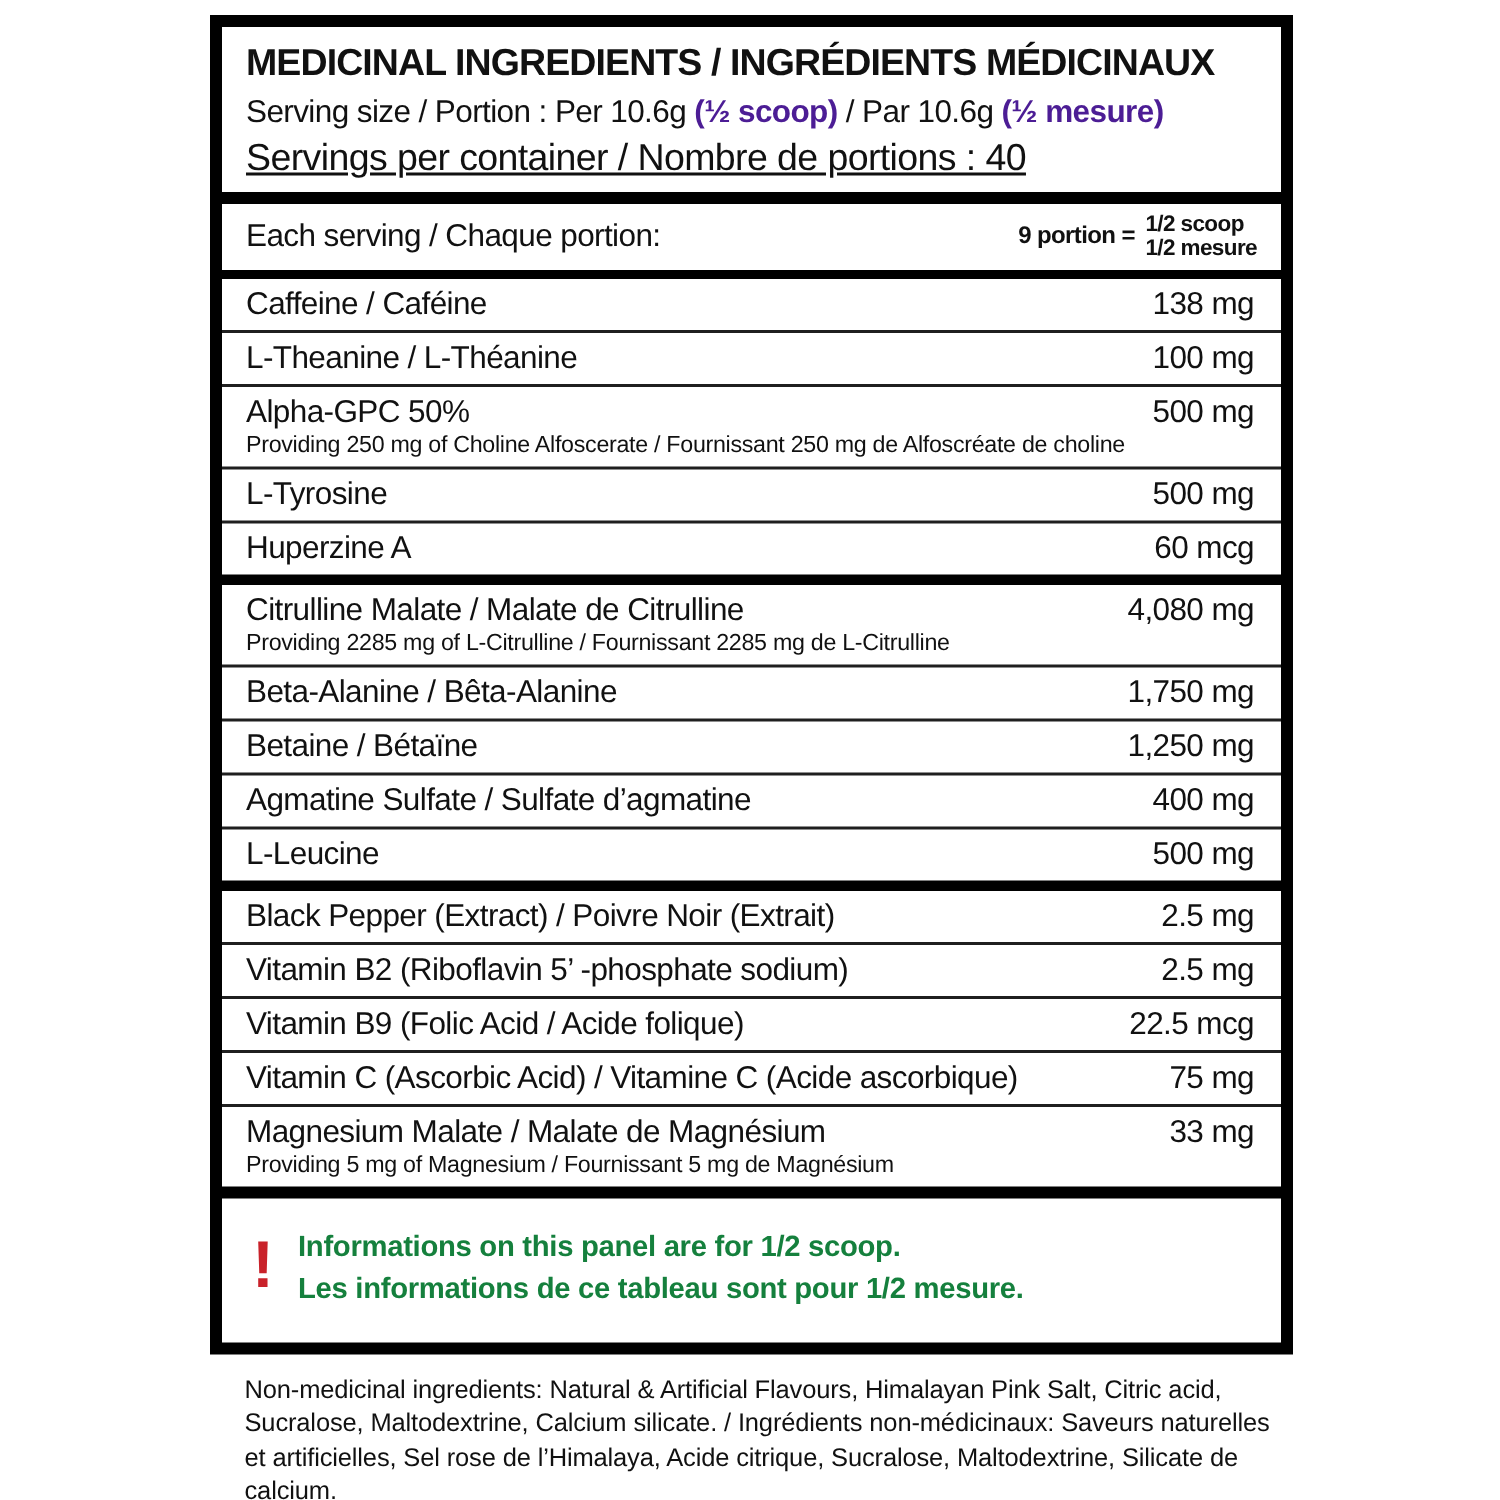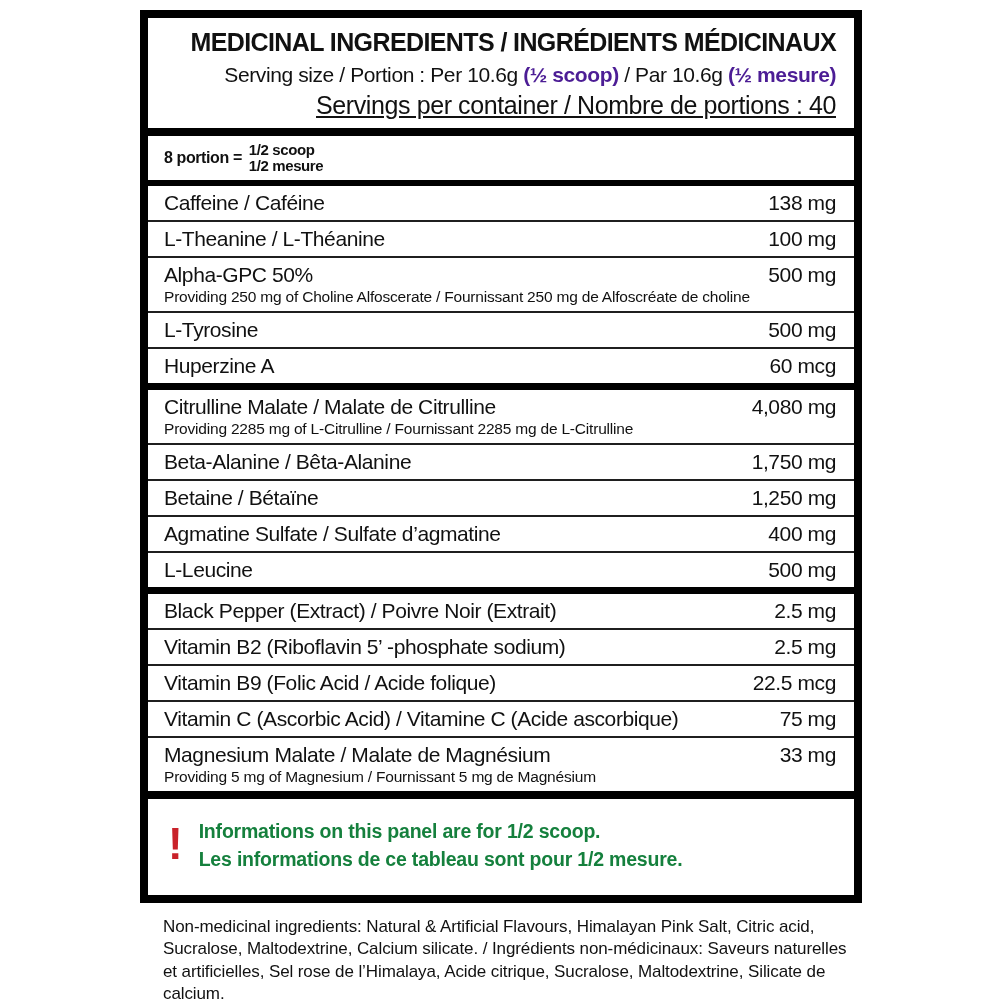--- a/index.html
+++ b/index.html
@@ -15,21 +15,21 @@
     position:absolute;
     left:140px;top:10px;
     width:722px;height:893px;
     box-sizing:border-box;
     border:8px solid #000;
     background:#fff;
     display:flex;
     flex-direction:column;
   }
   .lbl{letter-spacing:-0.4px;}
-  .panel-header{padding:10px 18px 8px 16px;text-align:right;}
+  .panel-header{padding:10px 18px 8px 16px;}
   .panel-title{
     font-size:25px;font-weight:bold;
     letter-spacing:-0.6px;
     margin:0 0 6px 0;
     white-space:nowrap;
   }
   .serving-line{font-size:21px;margin-bottom:4px;white-space:nowrap;}
   .serving-line .red-bold{color:#4c1d95;font-weight:bold;}
   .servings-line{font-size:25px;white-space:nowrap;text-decoration:underline;}
   .bar-thick{height:8px;background:#000;flex:none;}
@@ -96,22 +96,23 @@
       <span>/</span>
       <span>Par 10.6g</span>
       <span class="red-bold">(½ mesure)</span>
     </div>
     <div class="servings-line lbl">Servings per container / Nombre de portions : 40</div>
   </div>
 
   <div class="bar-thick"></div>
 
   <div class="each-serving">
+    <div class="each-serving-label lbl">Each serving / Chaque portion:</div>
     <div class="portion-eq">
-      <span class="portion-eq-label lbl">8 portion =</span>
+      <span class="portion-eq-label lbl">9 portion =</span>
       <span class="portion-frac lbl">
         <span>1/2 scoop</span><br>
         <span>1/2 mesure</span>
       </span>
     </div>
   </div>
 
   <div class="bar-med"></div>
 
   <div class="rows">

